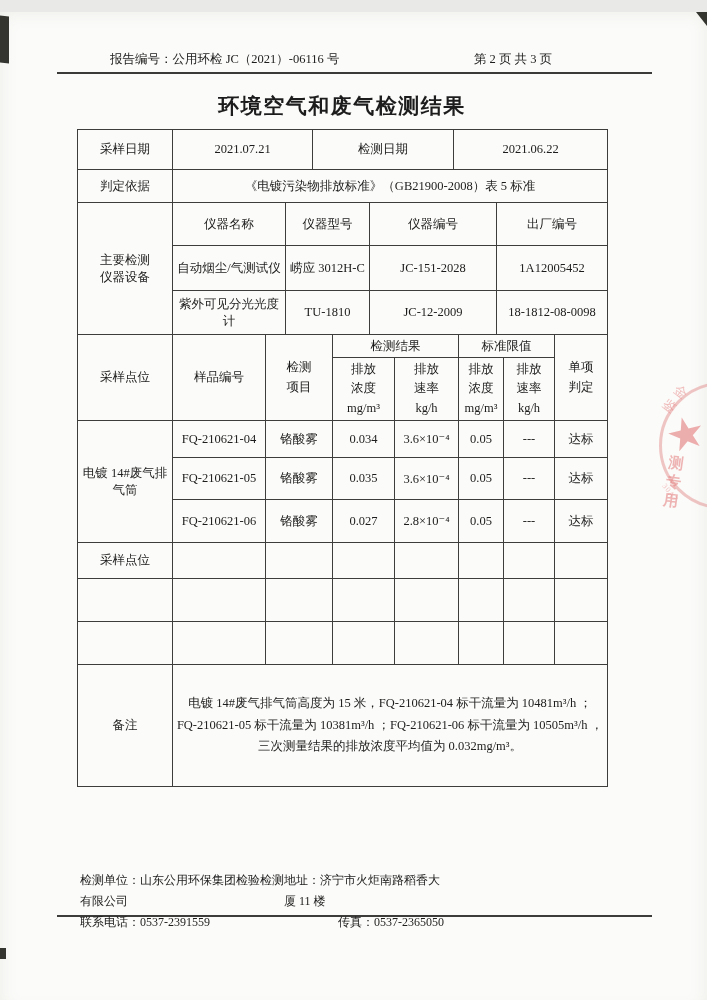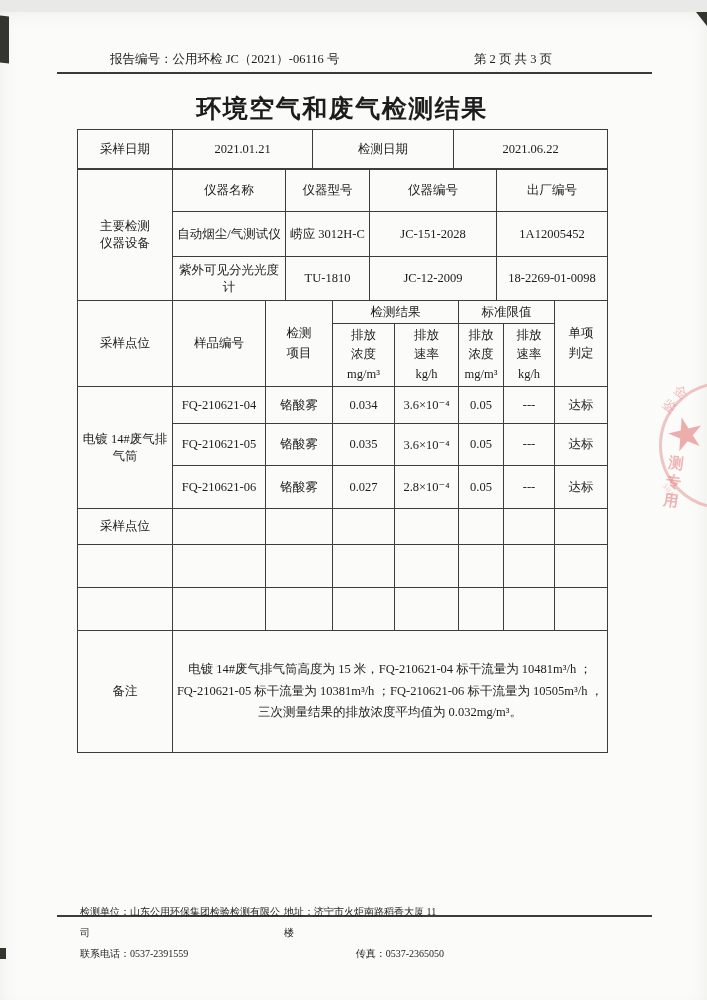--- a/index.html
+++ b/index.html
@@ -12,39 +12,39 @@
   }
   
   .art { position:absolute; background:#35352f; }
   .art-tl { left:0; top:4px; width:9px; height:47px; transform:skewY(6deg); }
   .art-tr { right:0; top:0; width:11px; height:14px; clip-path:polygon(100% 0,100% 100%,0 0); }
   .art-bottom { left:28px; bottom:0; width:664px; height:7px; border-radius:3px 3px 0 0; background:#2f2f2a; }
   .art-l1 { left:0; top:936px; width:6px; height:11px; }
   
   .doc-header { position:absolute; left:110px; top:39px; width:442px; display:flex; justify-content:space-between; font-size:12.5px; }
   .header-rule { position:absolute; left:57px; top:60px; width:595px; height:2px; background:#3a3a38; }
-  .doc-title { position:absolute; left:77px; top:80px; width:530px; margin:0; text-align:center; font-size:25px; font-weight:bold; letter-spacing:1.5px; }
+  .doc-title { position:absolute; left:77px; top:80px; width:530px; margin:0; text-align:center; font-size:21px; font-weight:bold; letter-spacing:1.5px; }
   
   .table-wrap { position:absolute; left:77px; top:117px; width:530px; }
   table.dtable { border-collapse:collapse; table-layout:fixed; width:530px; }
   table.dtable + table.dtable { margin-top:-1px; }
   .dtable td { border:1px solid #3d3d3b; text-align:center; vertical-align:middle; font-size:12.5px; padding:1px 3px; overflow:hidden; }
   .pre { white-space:pre-line; }
   .sub { line-height:1.55; }
   .remark-text { text-align:left; padding:6px 13px; line-height:1.75; font-size:12.3px; white-space:pre-line; }
   
   .stamp { position:absolute; left:0; top:0; width:0; height:0; pointer-events:none; }
   .stamp-ring { position:absolute; left:659px; top:370px; width:121px; height:121px; border:3px solid rgba(222,122,122,0.42); border-radius:50%; }
   .stamp-star { position:absolute; left:666px; top:396px; font-size:44px; color:rgba(226,118,118,0.58); transform:rotate(-14deg); font-family:"DejaVu Sans",sans-serif; }
   .stamp-arc-top { position:absolute; left:668px; top:370px; font-size:13px; color:rgba(230,130,130,0.5); transform:rotate(38deg); letter-spacing:3px; }
   .stamp-mid { position:absolute; left:666px; top:442px; font-size:15px; color:rgba(226,122,122,0.55); transform:rotate(8deg); letter-spacing:3px; font-weight:bold; }
   .stamp-serial { position:absolute; left:660px; top:476px; font-size:7.5px; color:rgba(235,148,148,0.55); transform:rotate(52deg); letter-spacing:1px; }
   
   .footer-rule { position:absolute; left:57px; top:903px; width:595px; height:2px; background:#3c3c3a; }
-  .doc-footer { position:absolute; left:80px; top:889px; width:364px; font-size:10px; line-height:21px; }
+  .doc-footer { position:absolute; left:80px; top:858px; width:364px; font-size:12px; line-height:21px; }
   .foot-line { display:flex; justify-content:space-between; }
 </style>
 </head>
 <body>
 
 <div class="page">
 
   <div class="art art-tl"></div>
   <div class="art art-tr"></div>
   <div class="art art-bottom"></div>
@@ -63,33 +63,37 @@
     <table class="dtable">
       <colgroup>
           <col style="width:95px">
           <col style="width:140px">
           <col style="width:141px">
           <col style="width:154px">
         </colgroup>
       <tbody>
       <tr style="height:40px">
         <td>采样日期</td>
-        <td>2021.01.21</td>
+        <td>2021.07.21</td>
         <td>检测日期</td>
         <td>2021.06.22</td>
       </tr>
     </tbody>
       </table>
 
     <table class="dtable">
       <colgroup>
           <col style="width:95px">
           <col style="width:435px">
         </colgroup>
       <tbody>
+      <tr style="height:33px">
+        <td>判定依据</td>
+        <td>《电镀污染物排放标准》（GB21900-2008）表 5 标准</td>
+      </tr>
     </tbody>
       </table>
 
     <table class="dtable">
       <colgroup>
           <col style="width:95px">
           <col style="width:113px">
           <col style="width:84px">
           <col style="width:127px">
           <col style="width:111px">
@@ -106,21 +110,21 @@
       <tr style="height:45px">
         <td>自动烟尘/气测试仪</td>
         <td>崂应 3012H-C</td>
         <td>JC-151-2028</td>
         <td>1A12005452</td>
       </tr>
       <tr style="height:44px">
         <td>紫外可见分光光度计</td>
         <td>TU-1810</td>
         <td>JC-12-2009</td>
-        <td>18-2269-01-0098</td>
+        <td>18-1812-08-0098</td>
       </tr>
     </tbody>
       </table>
 
     <table class="dtable">
       <colgroup>
         <col style="width:95px">
           <col style="width:93px">
           <col style="width:67px">
           <col style="width:62px">

